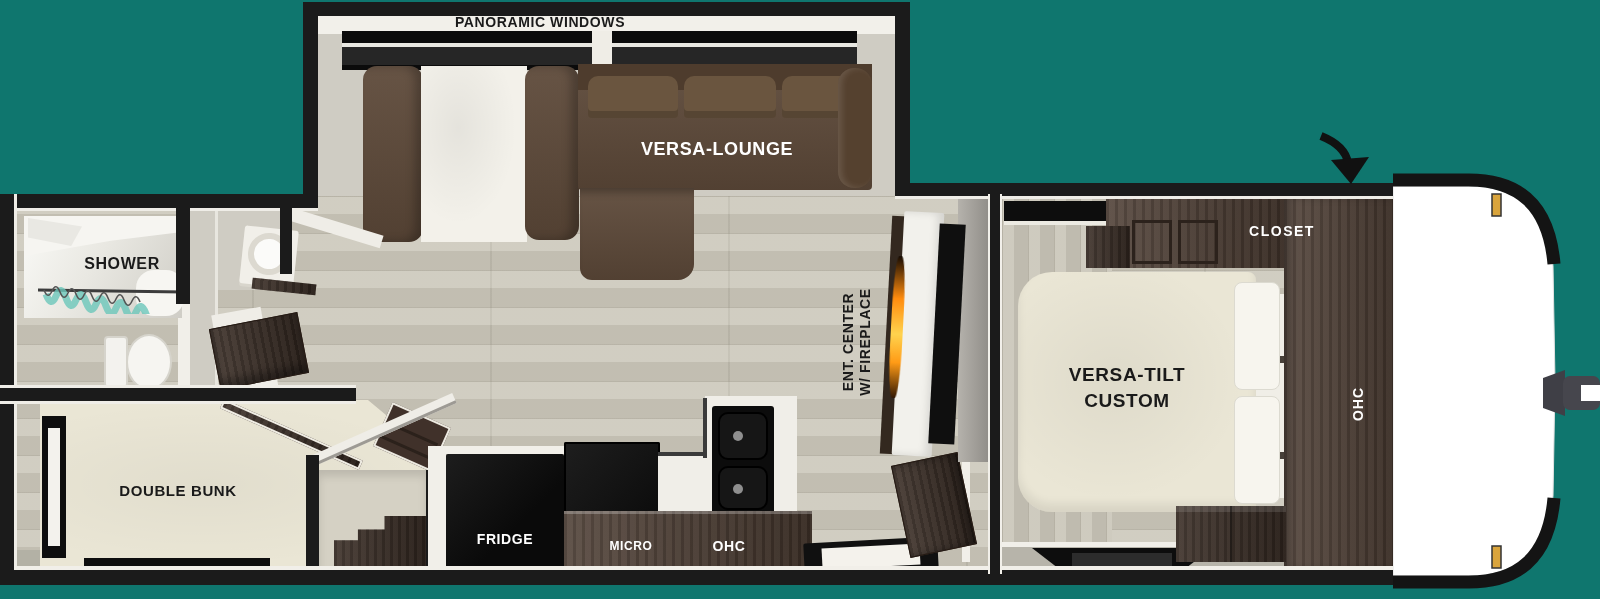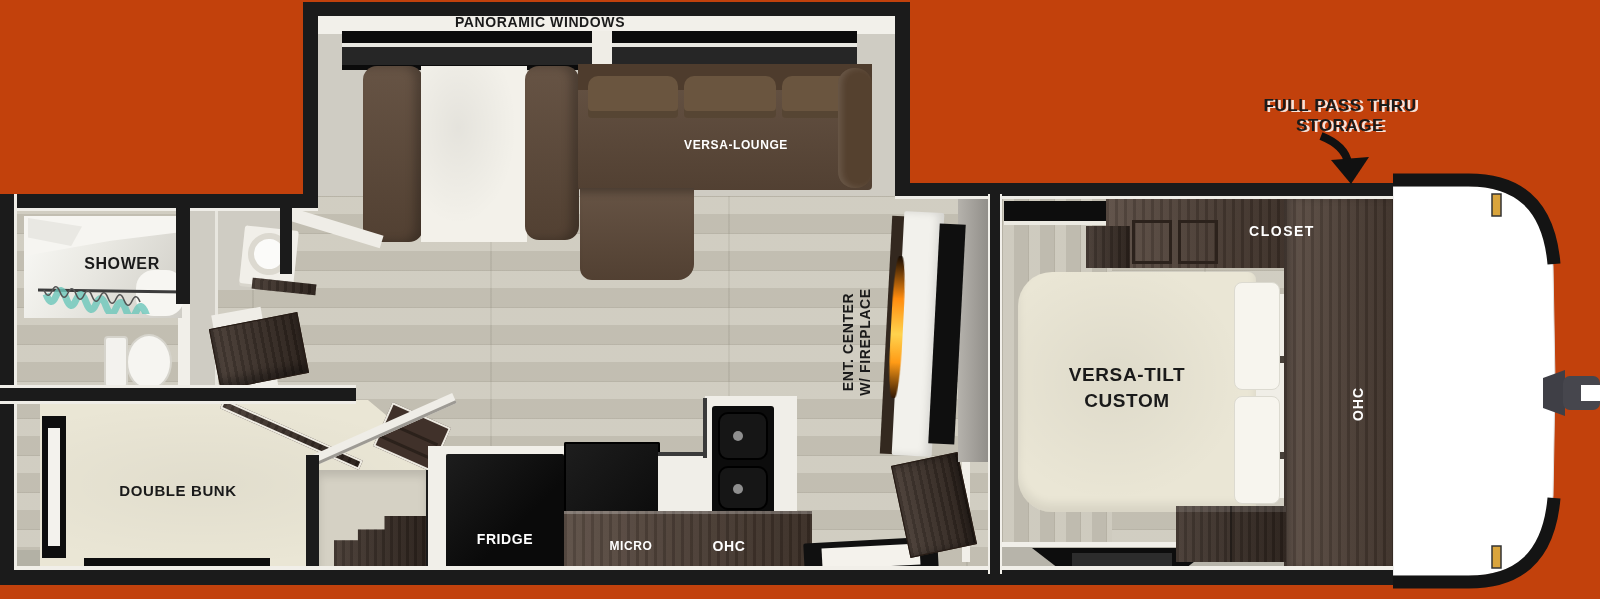--- a/index.html
+++ b/index.html
@@ -1,16 +1,16 @@
 <!DOCTYPE html>
 <html><head>
 <meta charset="utf-8">
 <style>
   html,body{margin:0;padding:0;background:#fff;}
-  #plan{position:relative;width:1600px;height:599px;background:#c2410c;overflow:hidden;
+  #plan{position:relative;width:1600px;height:599px;background:#0f766e;overflow:hidden;
         font-family:"Liberation Sans",sans-serif;}
   #plan div{position:absolute;box-sizing:border-box;}
   .wall{background:#1b1b1b;}
   .trim{background:#f1efe9;}
   .planks{background-color:#ccc8bb;background-image:
      repeating-linear-gradient(180deg, rgba(110,104,88,.25) 0 1px, rgba(0,0,0,0) 1px 37px),
      repeating-linear-gradient(180deg, rgba(255,255,255,.10) 0 18px, rgba(0,0,0,.05) 18px 37px),
      repeating-linear-gradient(90deg, rgba(110,105,90,.12) 0 2px, rgba(0,0,0,0) 2px 238px);}
   .planksv{background-color:#c9c5b8;background-image:
      repeating-linear-gradient(90deg, rgba(110,104,88,.25) 0 1px, rgba(0,0,0,0) 1px 26px),
@@ -164,25 +164,21 @@
     <rect x="170" y="210" width="37" height="34" rx="7" fill="#46464d"></rect>
     <rect x="188" y="219" width="22" height="16" fill="#ffffff"></rect>
   </svg>
 
   <svg style="position:absolute;left:1295px;top:130px;width:80px;height:60px;" viewBox="0 0 80 60">
     <path d="M26,6 C41,12 51,20 53,33" fill="none" stroke="#111" stroke-width="8"></path>
     <polygon points="36,30 74,27 56,54" fill="#111"></polygon>
   </svg>
 
   <div class="lbl" style="left:398px;top:14px;width:284px;font-size:14px;">PANORAMIC WINDOWS</div>
-  <div class="lbl w" style="left:631px;top:138px;width:210px;font-size:12px;">VERSA-LOUNGE</div>
-  <div class="lbl" style="left:1248px;top:96px;width:184px;font-size:17px;line-height:20px;text-shadow:3px 1px 0 rgba(255,255,255,.85);">
-    <span>FULL PASS THRU</span>
-    <span>STORAGE</span>
-  </div>
+  <div class="lbl w" style="left:612px;top:138px;width:210px;font-size:18px;">VERSA-LOUNGE</div>
   <div class="lbl w" style="left:1222px;top:223px;width:120px;font-size:14px;letter-spacing:1.5px;">CLOSET</div>
   <div class="lbl w" style="left:1324px;top:392px;width:76px;height:24px;font-size:14px;letter-spacing:1px;transform:rotate(-90deg);">OHC</div>
   <div class="lbl" style="left:1027px;top:362px;width:200px;font-size:19px;line-height:26px;">
     <span>VERSA-TILT</span>
     <span>CUSTOM</span>
   </div>
   <div class="lbl" style="left:764px;top:325px;width:185px;height:34px;font-size:14px;line-height:17px;transform:rotate(-90deg);">
     <span>ENT. CENTER</span>
     <span>W/ FIREPLACE</span>
   </div>

